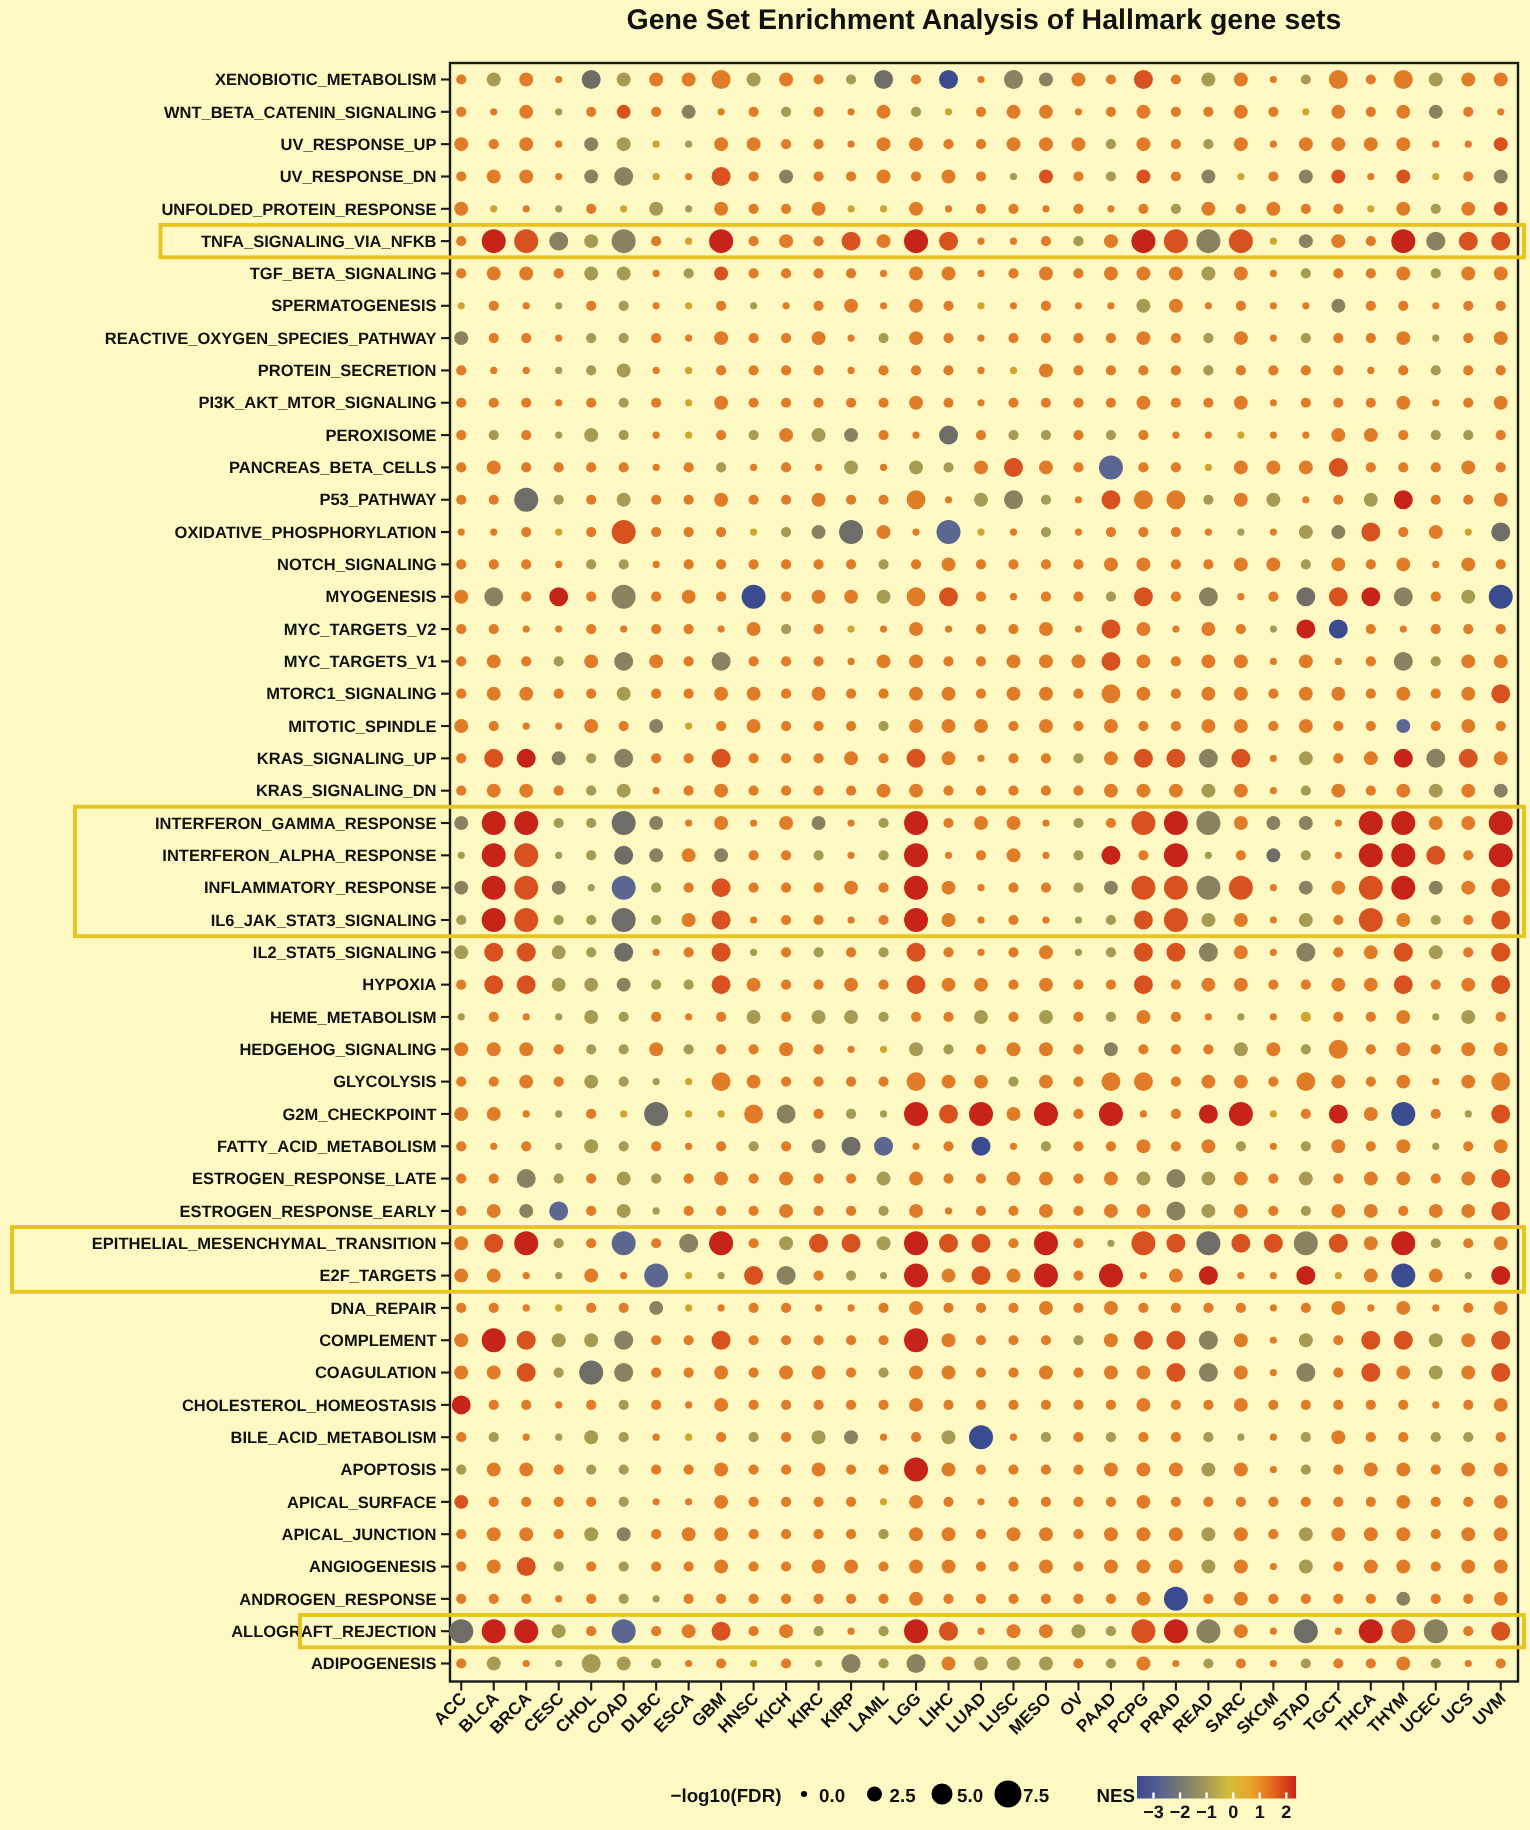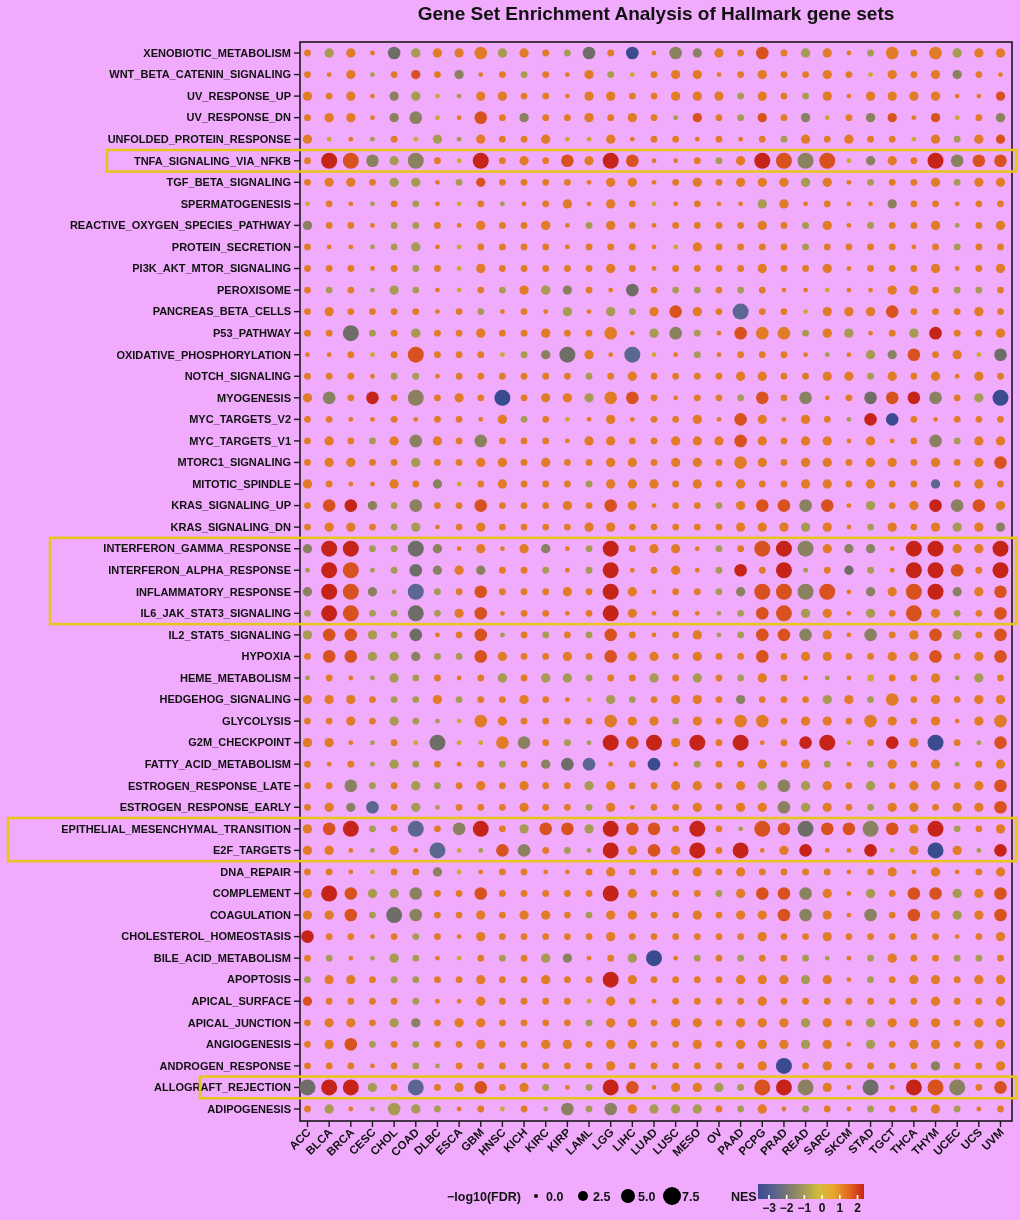--- a/index.html
+++ b/index.html
@@ -1,16 +1,16 @@
 <!DOCTYPE html>
 <html><head>
 <meta charset="utf-8">
 <style>
   html,body{margin:0;padding:0;background:#ffffff;}
-  #figure{position:relative;width:1020px;height:1220px;background:#f0abfc;overflow:hidden;
+  #figure{position:relative;width:1020px;height:1220px;background:#fef9c3;overflow:hidden;
           font-family:"Liberation Sans", sans-serif;}
   #chart-title{position:absolute;left:300px;top:3px;width:712px;text-align:center;
                font-size:19px;font-weight:bold;color:#111;}
   svg{position:absolute;left:0;top:0;}
   text{font-family:"Liberation Sans", sans-serif;}
 </style>
 </head>
 <body>
 
 <div id="figure">

